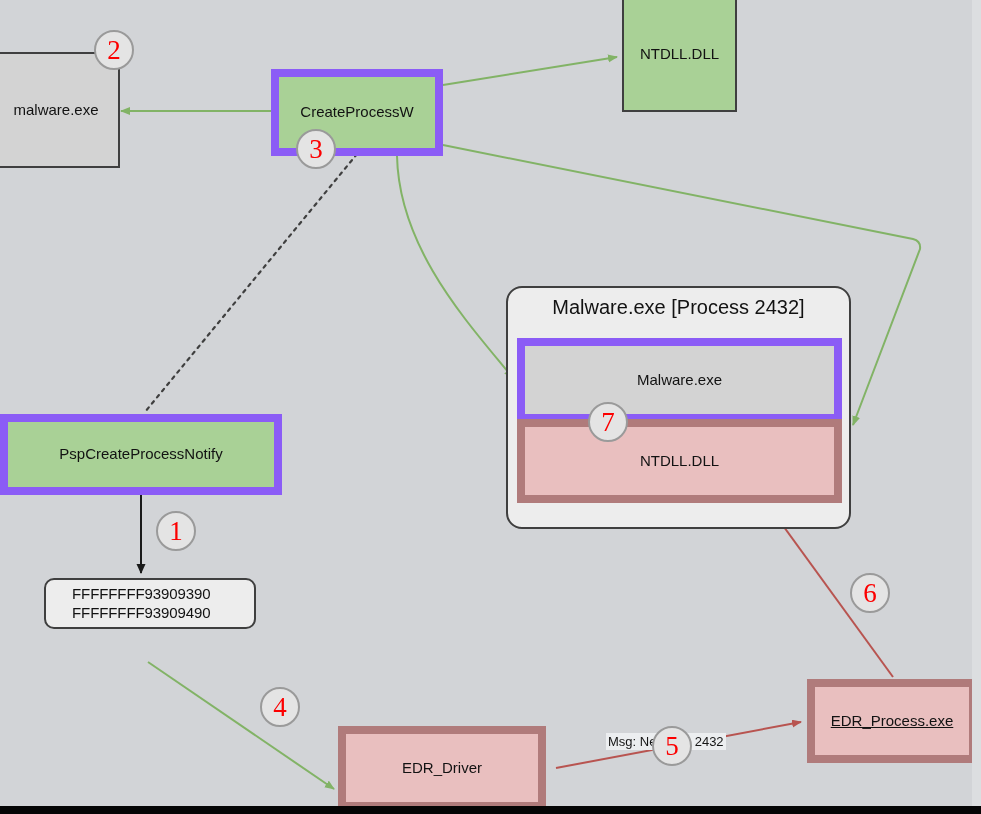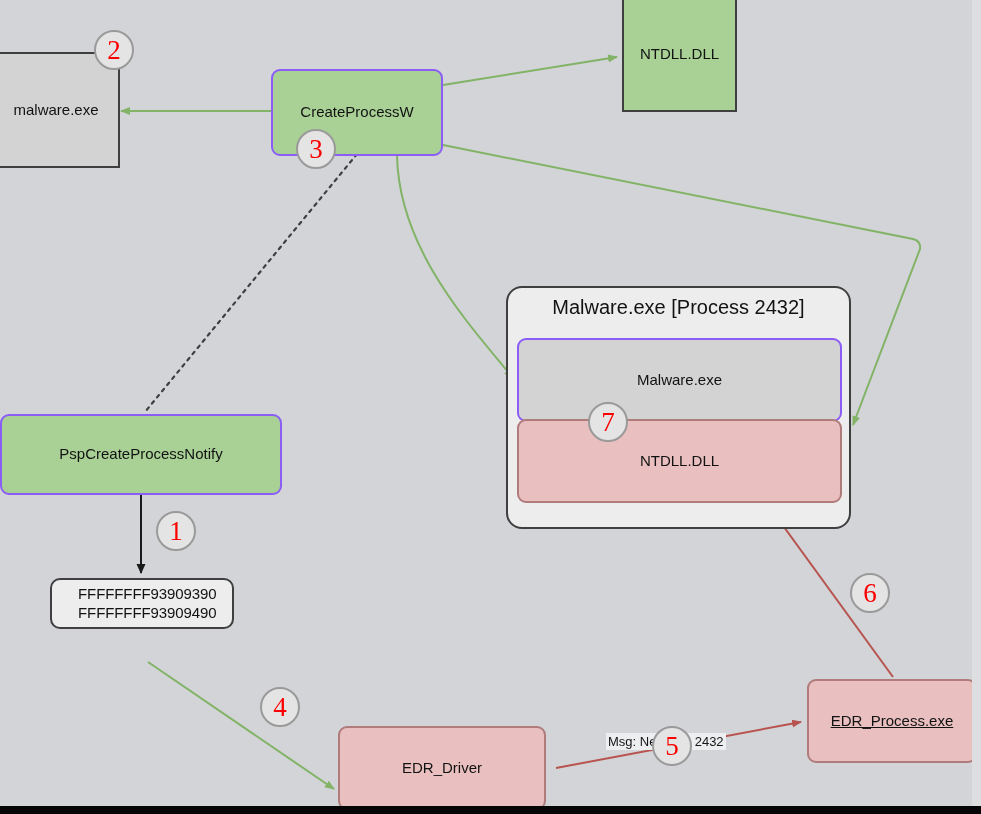--- a/index.html
+++ b/index.html
@@ -49,22 +49,22 @@
     text-align: center;
     font-size: 15px;
     color: #121212;
     line-height: 1.25;
   }
   .node-square {
     border: 2px solid #3f3f3f;
     border-radius: 0;
   }
   .node-round {
-    border: 2px solid #8b5cf6;
-    border-radius: 9px;
+    border: 8px solid #8b5cf6;
+    border-radius: 0;
   }
   .fill-green { background: #a9d196; }
   .fill-gray  { background: #d3d3d3; }
   .fill-pink  { background: #e9bfbf; border-color: #b07b7b; }
 
   
   .proc-container {
     position: absolute;
     box-sizing: border-box;
     background: #ededed;
@@ -168,21 +168,21 @@
   </div>
 
   <div class="node node-square fill-green" style="left:622px; top:-4px; width:115px; height:116px;">
     <span>NTDLL.DLL</span>
   </div>
 
   <div class="node node-round fill-green" style="left:0px; top:414px; width:282px; height:81px;">
     <span>PspCreateProcessNotify</span>
   </div>
 
-  <div class="addr-box" style="left:50px; top:578px; width:184px;padding-left:26px;">
+  <div class="addr-box" style="left:44px; top:578px; width:212px;padding-left:26px;">
     <div class="addr-line">FFFFFFFF93909390</div>
     <div class="addr-line">FFFFFFFF93909490</div>
   </div>
 
   <div class="proc-container" style="left:506px; top:286px; width:345px; height:243px;">
     <div class="proc-title">Malware.exe [Process 2432]</div>
   </div>
   <div class="node node-round fill-gray" style="left:517px; top:338px; width:325px; height:84px;">
     <span>Malware.exe</span>
   </div>

